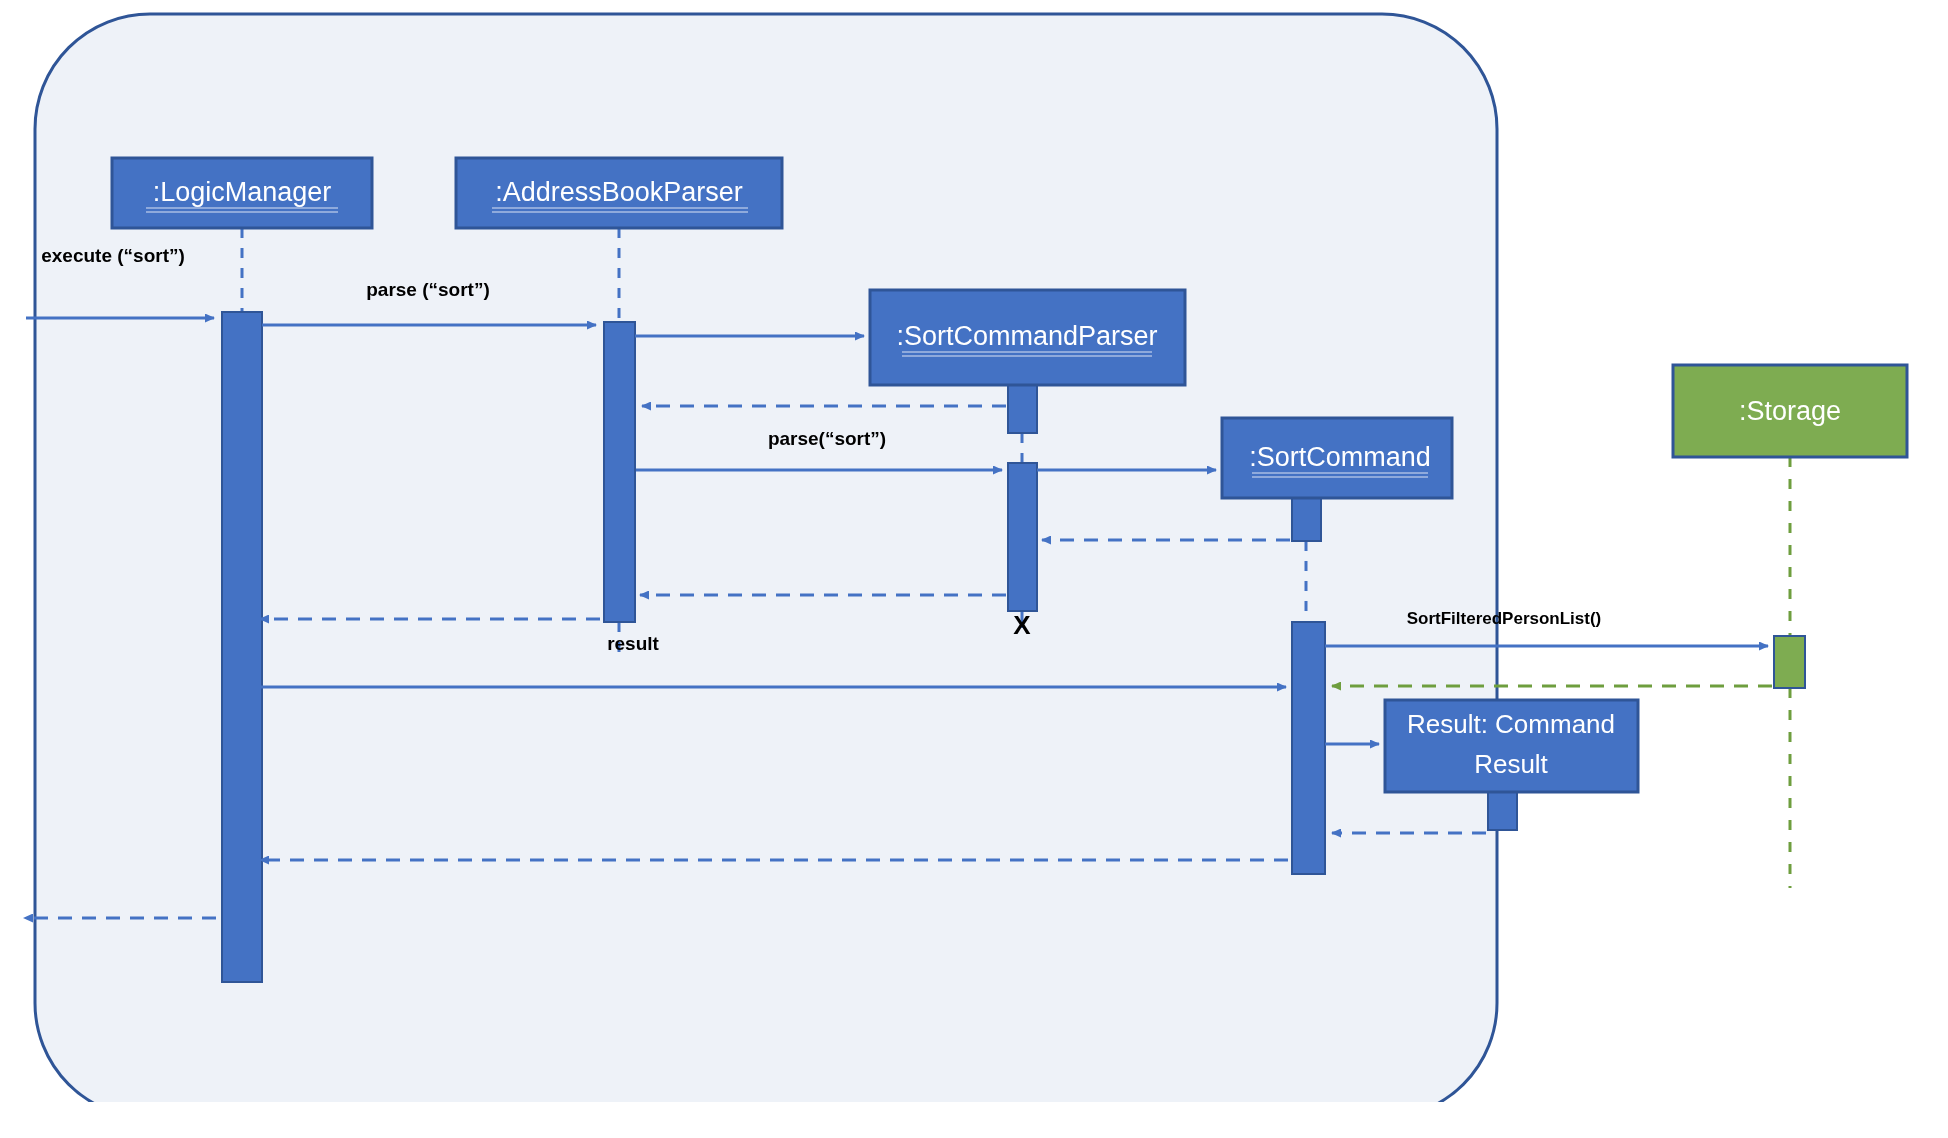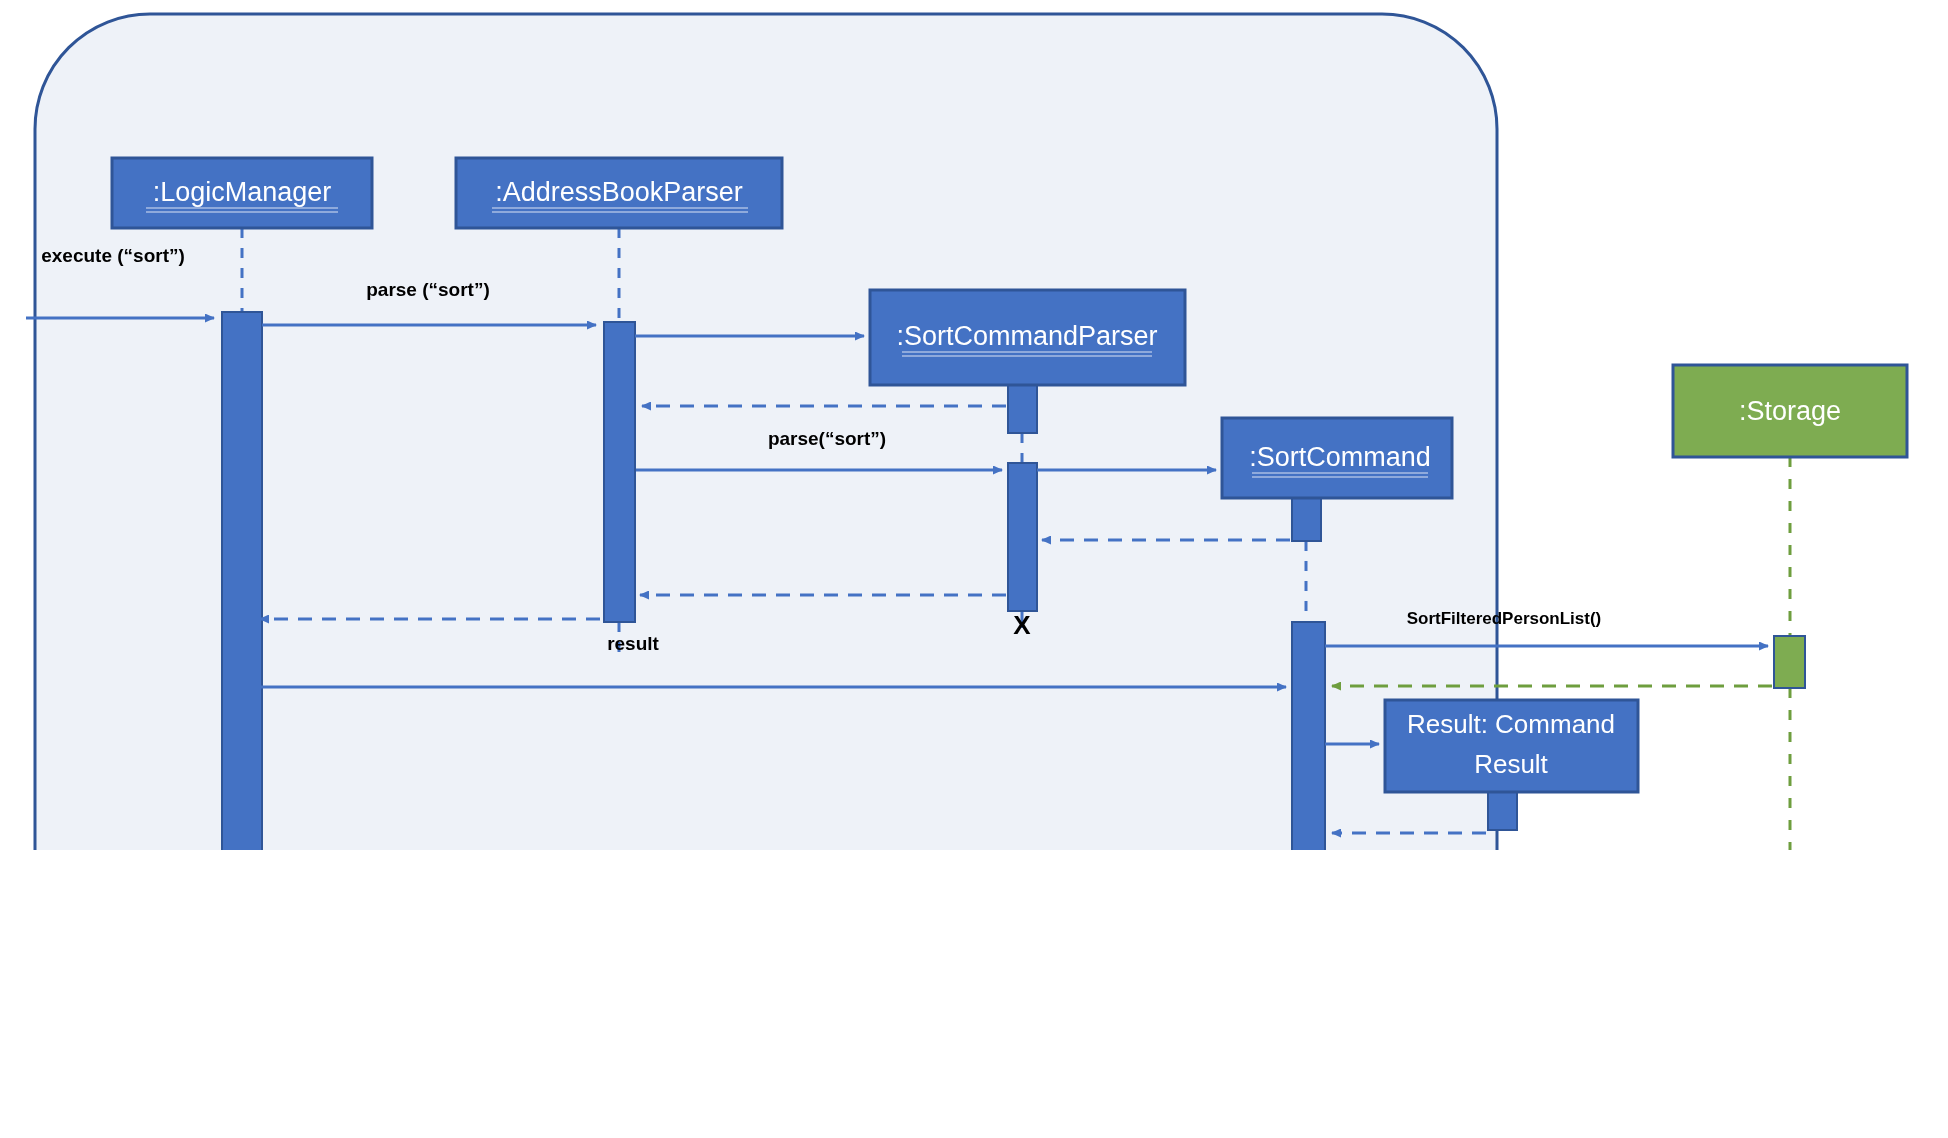--- a/index.html
+++ b/index.html
@@ -4,21 +4,21 @@
 <style>
   html, body {
     margin: 0;
     padding: 0;
     background: #ffffff;
     font-family: "Liberation Sans", sans-serif;
   }
   #stage {
     position: relative;
     width: 1948px;
-    height: 850px;
+    height: 1102px;
     background: #ffffff;
     overflow: hidden;
   }
   svg#diagram {
     position: absolute;
     top: 0; left: 0;
     width: 1948px;
     height: 1138px;
   }
   .lifeline-label {

